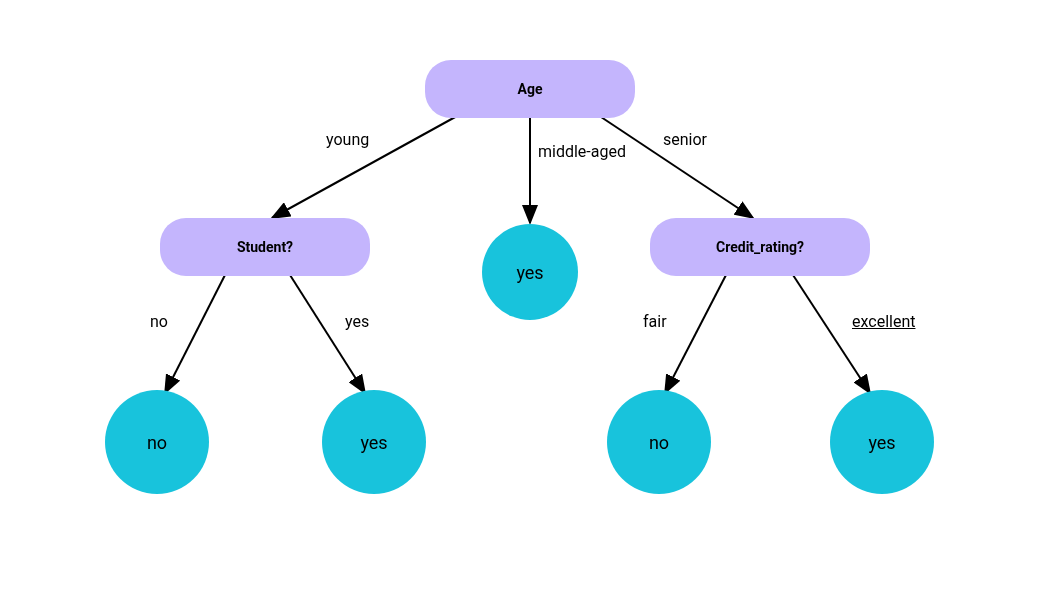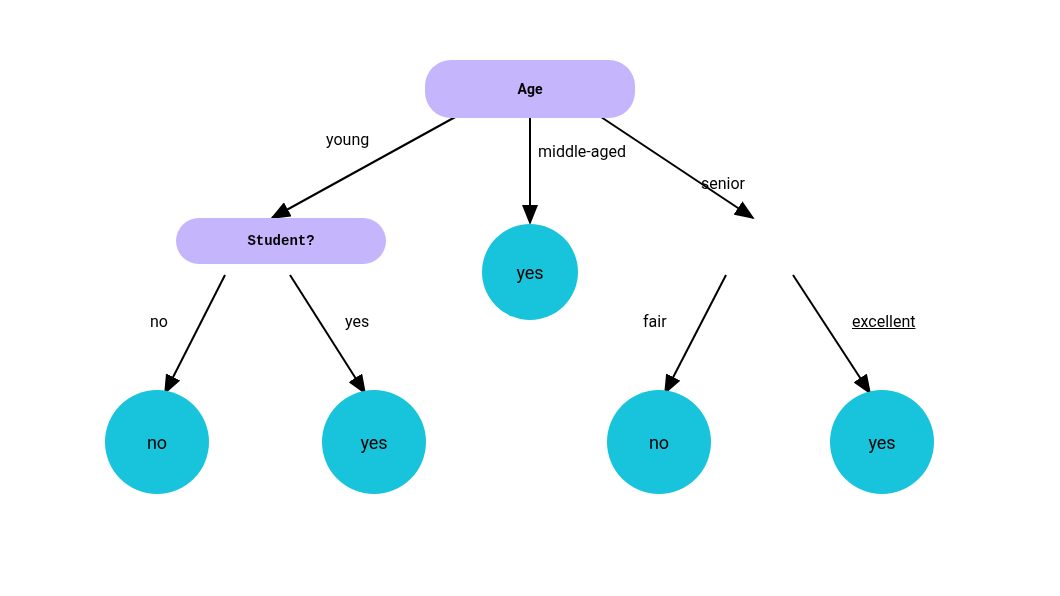--- a/index.html
+++ b/index.html
@@ -76,24 +76,27 @@
 
     <line x1="726" y1="275" x2="665" y2="393" stroke="#000" stroke-width="2" marker-end="url(#arrowhead)"></line>
 
     <line x1="793" y1="275" x2="870" y2="393" stroke="#000" stroke-width="2" marker-end="url(#arrowhead)"></line>
   </svg>
 
   <div class="node-rect" style="left:425px; top:60px; width:210px; height:58px;">
     <span>Age</span>
   </div>
 
-  <div class="node-rect" style="left:176px; top:218px; width:210px; height:46px;font-family:Liberation Mono, monospace;">
+  <div class="node-rect" style="left:160px; top:218px; width:210px; height:58px;">
     <span>Student?</span>
   </div>
 
+  <div class="node-rect" style="left:650px; top:218px; width:220px; height:58px;">
+    <span>Credit_rating?</span>
+  </div>
 
   <div class="node-circle" style="left:482px; top:224px; width:96px; height:96px;">
     <span>yes</span>
   </div>
 
   <div class="node-circle" style="left:105px; top:390px; width:104px; height:104px;">
     <span>no</span>
   </div>
 
   <div class="node-circle" style="left:322px; top:390px; width:104px; height:104px;">
@@ -103,19 +106,19 @@
   <div class="node-circle" style="left:607px; top:390px; width:104px; height:104px;">
     <span>no</span>
   </div>
 
   <div class="node-circle" style="left:830px; top:390px; width:104px; height:104px;">
     <span>yes</span>
   </div>
 
   <div class="edge-label" style="left:326px; top:130px;">young</div>
   <div class="edge-label" style="left:538px; top:142px;">middle-aged</div>
-  <div class="edge-label" style="left:701px; top:130px;margin-top:44px;">senior</div>
+  <div class="edge-label" style="left:663px; top:130px;">senior</div>
   <div class="edge-label" style="left:150px; top:312px;">no</div>
   <div class="edge-label" style="left:345px; top:312px;">yes</div>
   <div class="edge-label" style="left:643px; top:312px;text-align:center;">fair</div>
   <div class="edge-label" style="left:852px; top:312px;text-decoration:underline;">excellent</div>
 
 </div>
 
 </body></html>

